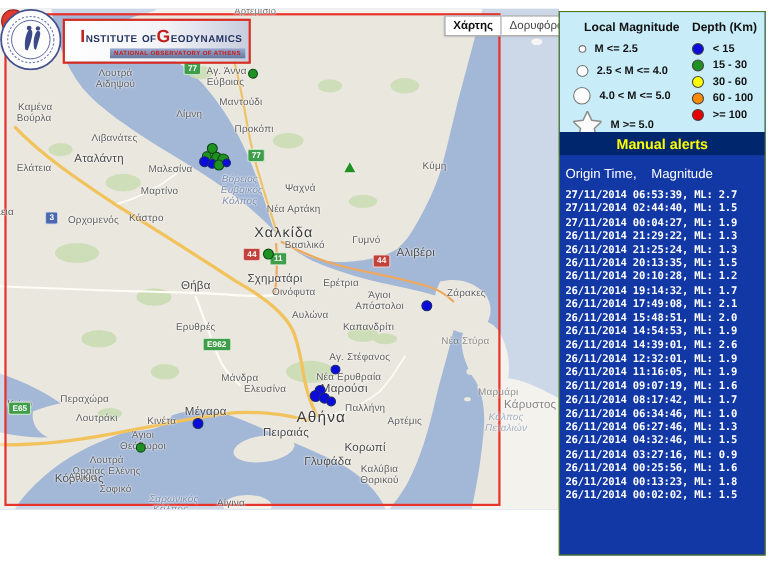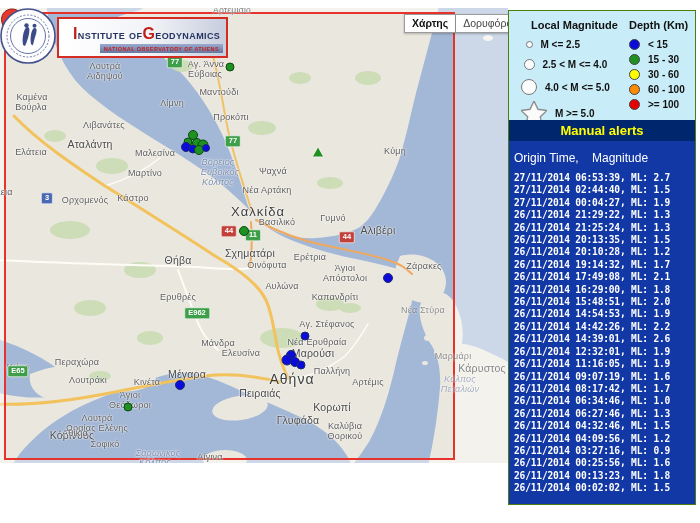--- a/index.html
+++ b/index.html
@@ -334,33 +334,30 @@
     <div id="alerts-list">
         <div class="alert-row">27/11/2014 06:53:39, ML: 2.7</div>
         <div class="alert-row">27/11/2014 02:44:40, ML: 1.5</div>
         <div class="alert-row">27/11/2014 00:04:27, ML: 1.9</div>
         <div class="alert-row">26/11/2014 21:29:22, ML: 1.3</div>
         <div class="alert-row">26/11/2014 21:25:24, ML: 1.3</div>
         <div class="alert-row">26/11/2014 20:13:35, ML: 1.5</div>
         <div class="alert-row">26/11/2014 20:10:28, ML: 1.2</div>
         <div class="alert-row">26/11/2014 19:14:32, ML: 1.7</div>
         <div class="alert-row">26/11/2014 17:49:08, ML: 2.1</div>
-        <div class="alert-row">26/11/2014 16:29:00, ML: 1.8</div>
         <div class="alert-row">26/11/2014 15:48:51, ML: 2.0</div>
         <div class="alert-row">26/11/2014 14:54:53, ML: 1.9</div>
-        <div class="alert-row">26/11/2014 14:42:26, ML: 2.2</div>
         <div class="alert-row">26/11/2014 14:39:01, ML: 2.6</div>
         <div class="alert-row">26/11/2014 12:32:01, ML: 1.9</div>
         <div class="alert-row">26/11/2014 11:16:05, ML: 1.9</div>
         <div class="alert-row">26/11/2014 09:07:19, ML: 1.6</div>
         <div class="alert-row">26/11/2014 08:17:42, ML: 1.7</div>
         <div class="alert-row">26/11/2014 06:34:46, ML: 1.0</div>
         <div class="alert-row">26/11/2014 06:27:46, ML: 1.3</div>
         <div class="alert-row">26/11/2014 04:32:46, ML: 1.5</div>
-        <div class="alert-row">26/11/2014 04:09:56, ML: 1.2</div>
         <div class="alert-row">26/11/2014 03:27:16, ML: 0.9</div>
         <div class="alert-row">26/11/2014 00:25:56, ML: 1.6</div>
         <div class="alert-row">26/11/2014 00:13:23, ML: 1.8</div>
         <div class="alert-row">26/11/2014 00:02:02, ML: 1.5</div>
       </div>
   </div>
 
 </div>
 
 </body></html>

